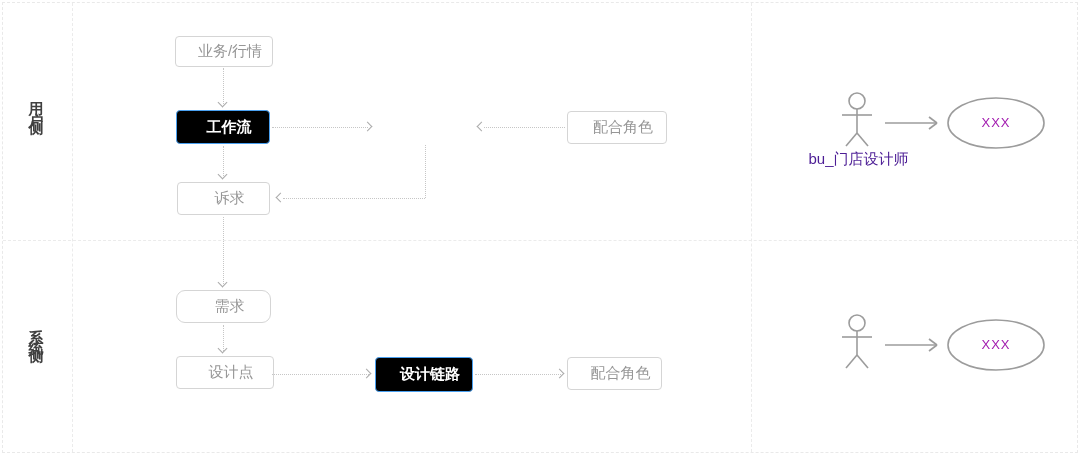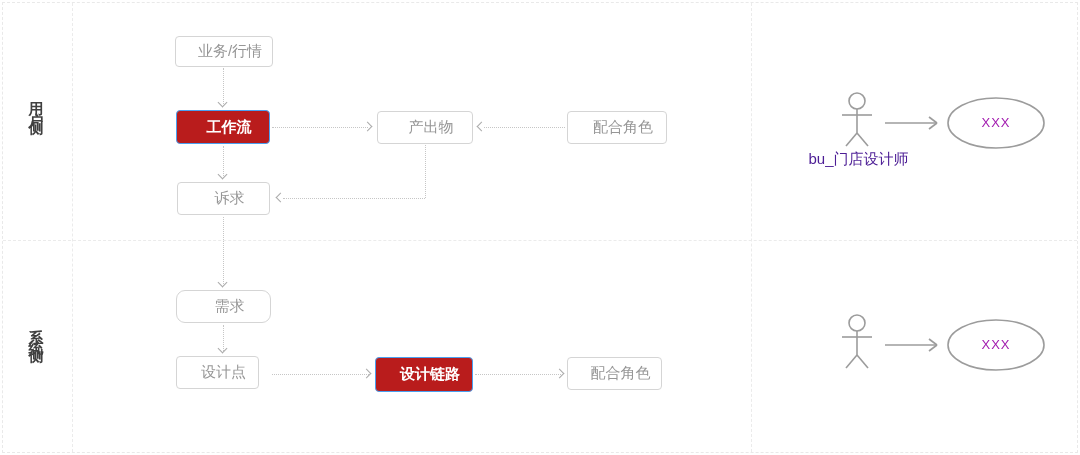--- a/index.html
+++ b/index.html
@@ -19,21 +19,21 @@
     position:absolute; writing-mode:vertical-rl; text-orientation:upright;
     font-size:15px; letter-spacing:9px; color:#404040; font-weight:600;
   }
 
   .node {
     position:absolute; display:flex; align-items:center; justify-content:center;
     background:#fff; border:1px solid #d5d5d5; border-radius:4px;
     font-size:15px; color:#969696; white-space:nowrap;padding-left:12px;
   }
   .node.blue {
-    background:#b91c1c; border-color:#4aa0f0; color:#ffffff; font-weight:700;
+    background:#000000; border-color:#4aa0f0; color:#ffffff; font-weight:700;
   }
 
   .hline { position:absolute; height:0; border-top:1px dotted #c6c6c6; }
   .vline { position:absolute; width:0; border-left:1px dotted #c6c6c6; }
   .chev { position:absolute; width:7px; height:7px; transform:rotate(45deg); }
   .chev.right { border-top:1.5px solid #aaaaaa; border-right:1.5px solid #aaaaaa; }
   .chev.down  { border-bottom:1.5px solid #aaaaaa; border-right:1.5px solid #aaaaaa; }
   .chev.left  { border-bottom:1.5px solid #aaaaaa; border-left:1.5px solid #aaaaaa; }
 
   .actor-group { position:absolute; width:266px; height:95px; }
@@ -55,26 +55,25 @@
   <div class="outer-frame"></div>
   <div class="divider-v" style="left:72px;"></div>
   <div class="divider-v" style="left:751px;"></div>
   <div class="divider-h" style="top:240px;"></div>
 
   <div class="side-label" style="left:26px; top:90px;">用户侧</div>
   <div class="side-label" style="left:26px; top:318px;">系统侧</div>
 
   <div class="node" style="left:175px; top:36px;  width:98px;  height:31px;">业务/行情</div>
   <div class="node blue" style="left:176px; top:110px; width:94px; height:34px;">工作流</div>
-  <div class="node" style="left:377px; top:111px; width:96px;  height:33px;">产出物</div>
   <div class="node" style="left:177px; top:182px; width:93px;  height:33px;">诉求</div>
   <div class="node" style="left:567px; top:111px; width:100px; height:33px;">配合角色</div>
 
   <div class="node" style="left:176px; top:290px; width:95px; height:33px;border-radius:9px;">需求</div>
-  <div class="node" style="left:176px; top:356px; width:83px; height:33px;text-align:center;">设计点</div>
+  <div class="node" style="left:176px; top:356px; width:98px; height:33px;text-align:center;">设计点</div>
   <div class="node blue" style="left:375px; top:357px; width:98px; height:35px;">设计链路</div>
   <div class="node" style="left:567px; top:357px; width:95px; height:33px;">配合角色</div>
 
   <div class="vline" style="left:223px; top:68px; height:36px;"></div>
   <div class="chev down" style="left:219px; top:99px;"></div>
 
   <div class="hline" style="left:272px; top:127px; width:96px;"></div>
   <div class="chev right" style="left:364px; top:123px;"></div>
 
   <div class="hline" style="left:484px; top:127px; width:81px;"></div>

